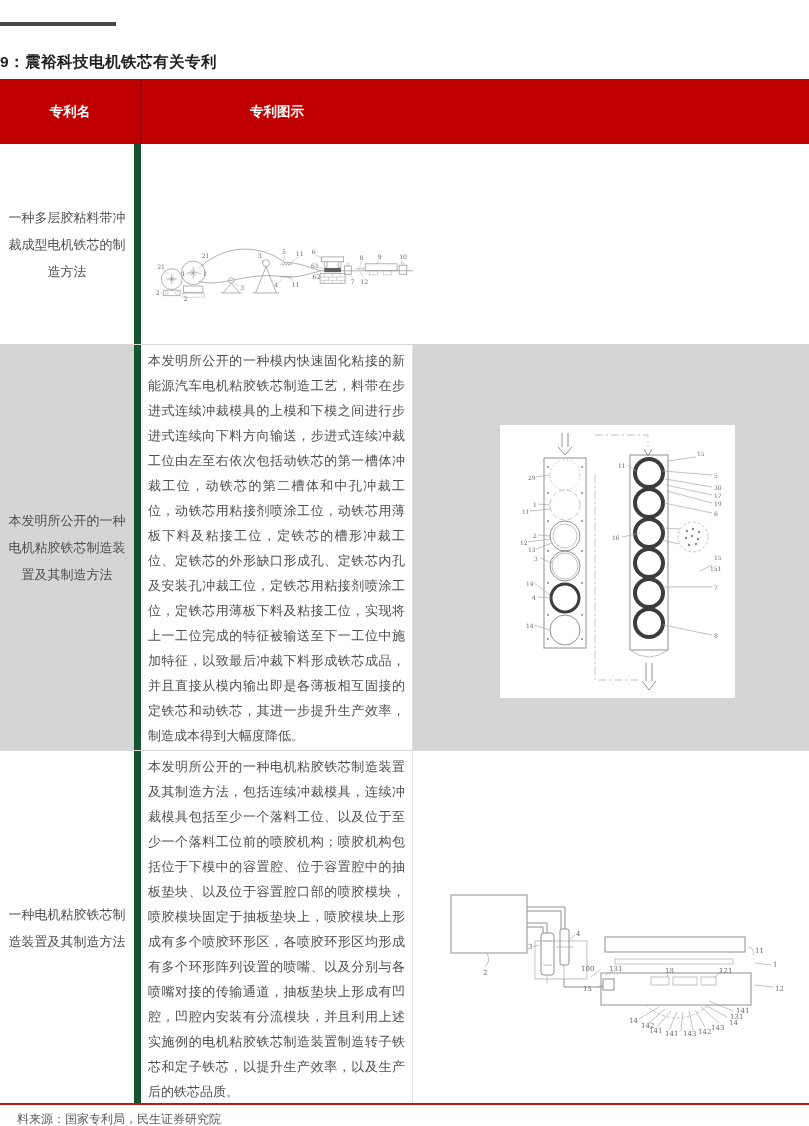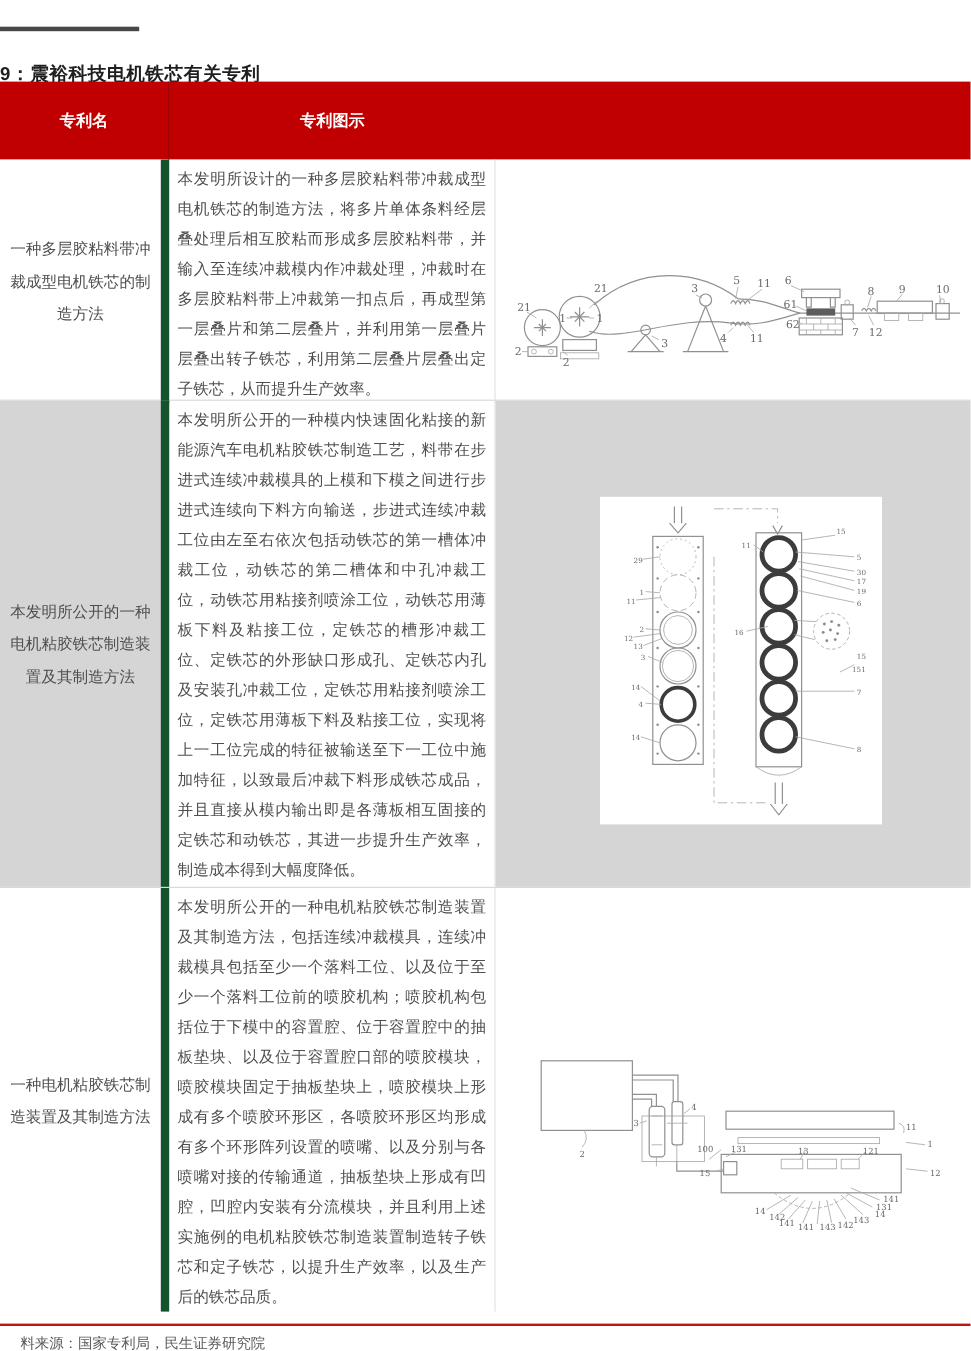--- a/index.html
+++ b/index.html
@@ -7,21 +7,21 @@
         font-family:"Liberation Sans","DejaVu Sans",sans-serif;margin-top:22px;}
 
   
   .topbar{position:absolute;left:0;top:0;width:116px;height:4px;background:#474747;}
 
   
   .fig-title{position:absolute;left:0;top:30px;width:600px;
              font-size:15.5px;font-weight:bold;color:#1f1f1f;letter-spacing:.5px;}
 
   
-  .patent-table{position:absolute;left:0;top:46px;width:809px;}
+  .patent-table{position:absolute;left:0;top:57px;width:809px;}
   .thead,.trow{display:grid;grid-template-columns:141px 272px 396px;}
   .thead{height:65px;background:#c00000;}
   .th{display:flex;align-items:center;justify-content:center;color:#fff;
       font-size:13.5px;font-weight:bold;border-right:1px solid #9c0505;}
   .th:last-child{border-right:none;}
   .trow{background:#fff;}
   .trow + .trow{border-top:1px solid #d9d9d9;}
   .row1{height:200px;}
   .row2{height:405px;}
   .row3{height:353px;}
@@ -64,21 +64,20 @@
 
   <div class="patent-table">
 
     <div class="thead">
       <div class="th">专利名</div>
       <div class="th">专利图示</div>
     </div>
 
     <div class="trow row1">
       <div class="cell cell-name">一种多层胶粘料带冲裁成型电机铁芯的制造方法</div>
-      <div class="cell cell-adv">本发明所设计的一种多层胶粘料带冲裁成型电机铁芯的制造方法，将多片单体条料经层叠处理后相互胶粘而形成多层胶粘料带，并输入至连续冲裁模内作冲裁处理，冲裁时在多层胶粘料带上冲裁第一扣点后，再成型第一层叠片和第二层叠片，并利用第一层叠片层叠出转子铁芯，利用第二层叠片层叠出定子铁芯，从而提升生产效率。</div>
       <div class="cell cell-fig">
         <svg class="f1" width="375" height="112" viewBox="0 0 375 112">
 
           <circle class="ln" cx="27" cy="72" r="15"></circle>
           <path class="ln" d="M27 65 v14 M20 72 h14 M24 69 l6 6 M30 69 l-6 6"></path>
           <rect class="ln" x="15" y="88" width="24" height="8"></rect>
           <circle class="ln-thin" cx="20" cy="92" r="2"></circle>
             <circle class="ln-thin" cx="34" cy="92" r="2"></circle>
 
           <circle class="ln" cx="58" cy="63" r="17"></circle>

